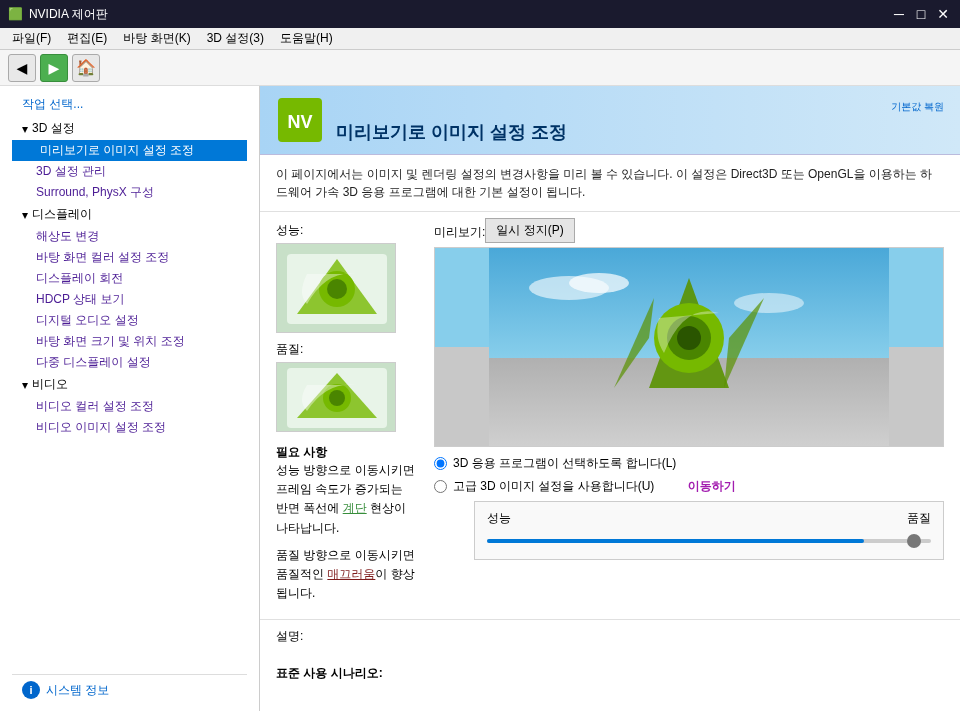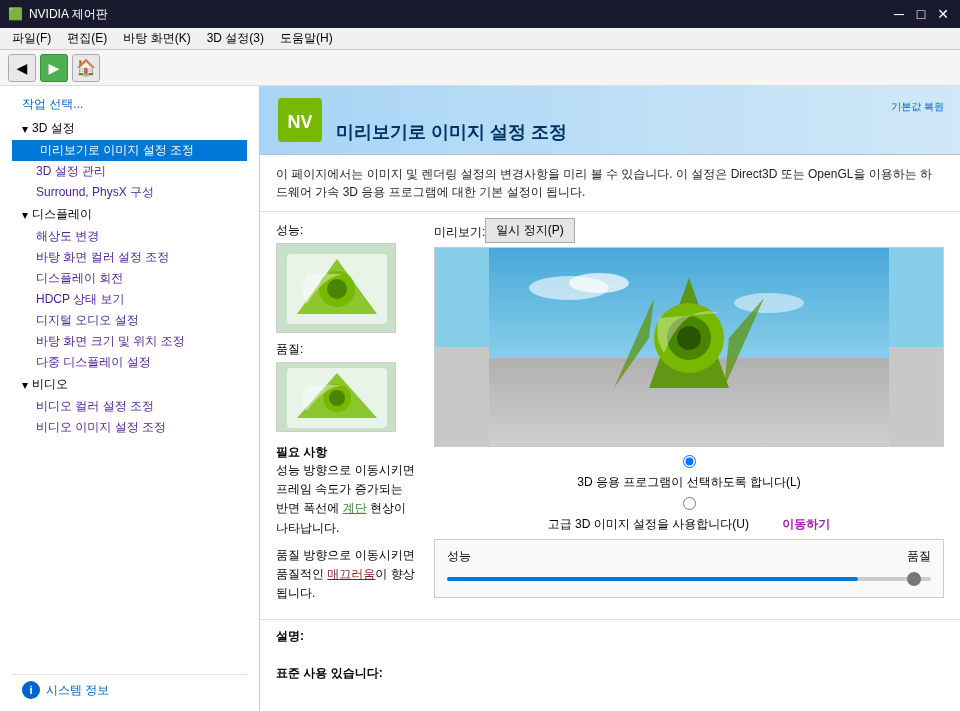--- a/index.html
+++ b/index.html
@@ -244,35 +244,34 @@
 
     
     .radio-group {
       display: flex;
       flex-direction: column;
       gap: 6px;
       margin-top: 4px;
     }
     .radio-row {
       display: flex;
-      align-items: center;
       gap: 6px;
       font-size: 12px;
-      flex-direction: column;
     }
     .radio-row input[type="radio"] {
       margin: 0;
     }
 
     
     .slider-section {
       border: 1px solid #ccc;
       background: #f9f9f9;
       padding: 8px 12px;
       margin-top: 6px;
+      margin-left: 40px;
     }
     .slider-labels {
       display: flex;
       justify-content: space-between;
       font-size: 12px;
       margin-bottom: 4px;
     }
     .slider-container {
       width: 100%;
       position: relative;
@@ -326,21 +325,21 @@
     .note-text .highlight-red { color: #7f1d1d; text-decoration: underline; }
 
     
     .desc-section {
       padding: 8px 16px;
       border-top: 1px solid #e0e0e0;
       margin-top: 6px;
     }
     .desc-label {
       font-size: 12px;
-      font-weight: bold;
+      font-weight: normal;
       margin-bottom: 4px;
     }
     .scenario-label {
       font-size: 12px;
       font-weight: bold;
       padding: 8px 16px 4px;
     }
 
     
     .content-area::-webkit-scrollbar { width: 16px; }
@@ -573,17 +572,17 @@
               <div class="slider-thumb"></div>
             </div>
           </div>
         </div>
       </div>
 
       <div class="desc-section">
         <div class="desc-label">설명:</div>
       </div>
 
-      <div class="scenario-label">표준 사용 있습니다:</div>
+      <div class="scenario-label">표준 사용 시나리오:</div>
 
     </div>
   </div>
 </div>
 
 </body></html>

